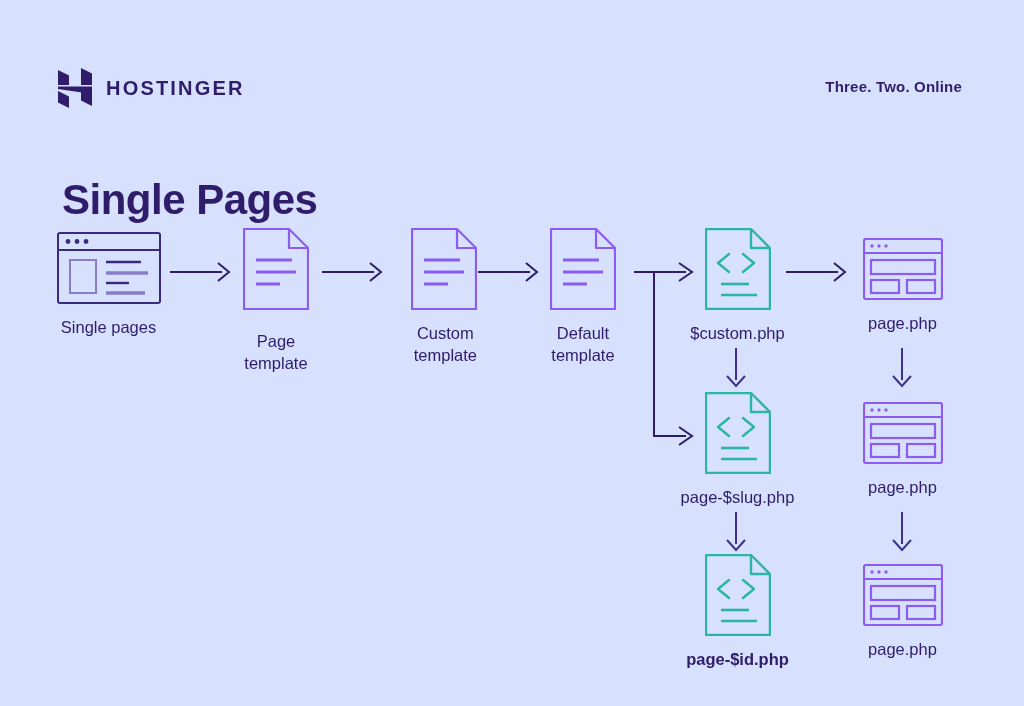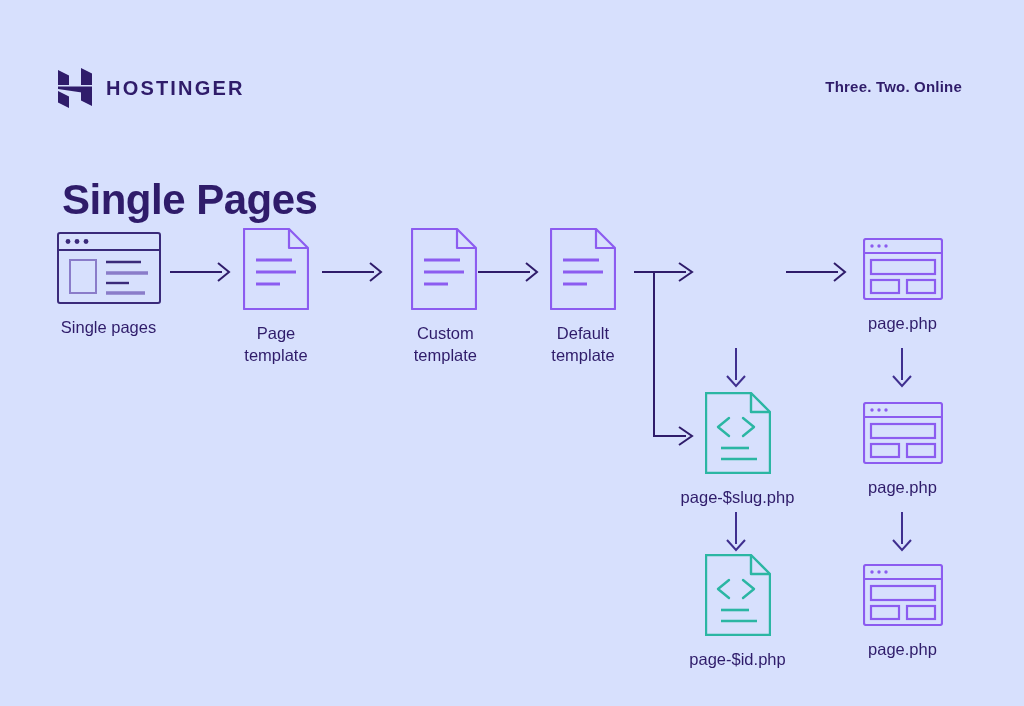--- a/index.html
+++ b/index.html
@@ -120,21 +120,21 @@
         <rect x="13" y="28" width="26" height="33" fill="none" stroke="#8a7cc9" stroke-width="2"></rect>
         <line x1="49" y1="30" x2="84" y2="30" stroke="#3a2a7a" stroke-width="2.4"></line>
         <line x1="49" y1="41" x2="91" y2="41" stroke="#8a7cc9" stroke-width="3.4"></line>
         <line x1="49" y1="51" x2="72" y2="51" stroke="#3a2a7a" stroke-width="2.4"></line>
         <line x1="49" y1="61" x2="88" y2="61" stroke="#8a7cc9" stroke-width="3.4"></line>
       </svg>
     </div>
     <div class="caption">Single pages</div>
   </div>
 
-  <div class="node" style="left:226px; top:212px; width:100px;">
+  <div class="node" style="left:226px; top:212px; width:100px;gap:8px;">
     <div class="art">
       <svg width="66" height="82" viewBox="0 0 66 82">
         <path d="M1,1 H46 L65,20 V81 H1 Z" fill="none" stroke="#8c5cf0" stroke-width="2.2" stroke-linejoin="round"></path>
         <path d="M46,1 V20 H65" fill="none" stroke="#8c5cf0" stroke-width="2.2" stroke-linejoin="round"></path>
         <line x1="13" y1="32" x2="49" y2="32" stroke="#8c5cf0" stroke-width="3"></line>
         <line x1="13" y1="44" x2="53" y2="44" stroke="#8c5cf0" stroke-width="3"></line>
         <line x1="13" y1="56" x2="37" y2="56" stroke="#8c5cf0" stroke-width="3"></line>
       </svg>
     </div>
     <div class="caption">Page
@@ -162,20 +162,33 @@
         <path d="M46,1 V20 H65" fill="none" stroke="#8c5cf0" stroke-width="2.2" stroke-linejoin="round"></path>
         <line x1="13" y1="32" x2="49" y2="32" stroke="#8c5cf0" stroke-width="3"></line>
         <line x1="13" y1="44" x2="53" y2="44" stroke="#8c5cf0" stroke-width="3"></line>
         <line x1="13" y1="56" x2="37" y2="56" stroke="#8c5cf0" stroke-width="3"></line>
       </svg>
     </div>
     <div class="caption">Default
 template</div>
   </div>
 
+  <div class="node" style="left:660px; top:212px; width:155px;">
+    <div class="art">
+      <svg width="66" height="82" viewBox="0 0 66 82">
+        <path d="M1,1 H46 L65,20 V81 H1 Z" fill="none" stroke="#2bb6a3" stroke-width="2.4" stroke-linejoin="round"></path>
+        <path d="M46,1 V20 H65" fill="none" stroke="#2bb6a3" stroke-width="2.4" stroke-linejoin="round"></path>
+        <polyline points="24,26 13,35 24,44" fill="none" stroke="#2bb6a3" stroke-width="2.4" stroke-linejoin="round" stroke-linecap="round"></polyline>
+        <polyline points="38,26 49,35 38,44" fill="none" stroke="#2bb6a3" stroke-width="2.4" stroke-linejoin="round" stroke-linecap="round"></polyline>
+        <line x1="16" y1="56" x2="44" y2="56" stroke="#2bb6a3" stroke-width="2.6"></line>
+        <line x1="16" y1="67" x2="52" y2="67" stroke="#2bb6a3" stroke-width="2.6"></line>
+      </svg>
+    </div>
+    <div class="caption">$custom.php</div>
+  </div>
 
   <div class="node" style="left:840px; top:222px; width:125px;">
     <div class="art">
       <svg width="80" height="62" viewBox="0 0 80 62">
         <rect x="1" y="1" width="78" height="60" rx="2" fill="none" stroke="#8c5cf0" stroke-width="2.2"></rect>
         <line x1="1" y1="15" x2="79" y2="15" stroke="#8c5cf0" stroke-width="2.2"></line>
         <circle cx="9" cy="8" r="1.7" fill="#8c5cf0"></circle>
         <circle cx="16" cy="8" r="1.7" fill="#8c5cf0"></circle>
         <circle cx="23" cy="8" r="1.7" fill="#8c5cf0"></circle>
         <rect x="8" y="22" width="64" height="14" fill="none" stroke="#8c5cf0" stroke-width="2.2"></rect>
@@ -209,21 +222,21 @@
         <circle cx="16" cy="8" r="1.7" fill="#8c5cf0"></circle>
         <circle cx="23" cy="8" r="1.7" fill="#8c5cf0"></circle>
         <rect x="8" y="22" width="64" height="14" fill="none" stroke="#8c5cf0" stroke-width="2.2"></rect>
         <rect x="8" y="42" width="28" height="13" fill="none" stroke="#8c5cf0" stroke-width="2.2"></rect>
         <rect x="44" y="42" width="28" height="13" fill="none" stroke="#8c5cf0" stroke-width="2.2"></rect>
       </svg>
     </div>
     <div class="caption">page.php</div>
   </div>
 
-  <div class="node" style="left:660px; top:538px; width:155px;">
+  <div class="node" style="left:660px; top:538px; width:155px;font-weight:bold;">
     <div class="art">
       <svg width="66" height="82" viewBox="0 0 66 82">
         <path d="M1,1 H46 L65,20 V81 H1 Z" fill="none" stroke="#2bb6a3" stroke-width="2.4" stroke-linejoin="round"></path>
         <path d="M46,1 V20 H65" fill="none" stroke="#2bb6a3" stroke-width="2.4" stroke-linejoin="round"></path>
         <polyline points="24,26 13,35 24,44" fill="none" stroke="#2bb6a3" stroke-width="2.4" stroke-linejoin="round" stroke-linecap="round"></polyline>
         <polyline points="38,26 49,35 38,44" fill="none" stroke="#2bb6a3" stroke-width="2.4" stroke-linejoin="round" stroke-linecap="round"></polyline>
         <line x1="16" y1="56" x2="44" y2="56" stroke="#2bb6a3" stroke-width="2.6"></line>
         <line x1="16" y1="67" x2="52" y2="67" stroke="#2bb6a3" stroke-width="2.6"></line>
       </svg>
     </div>

